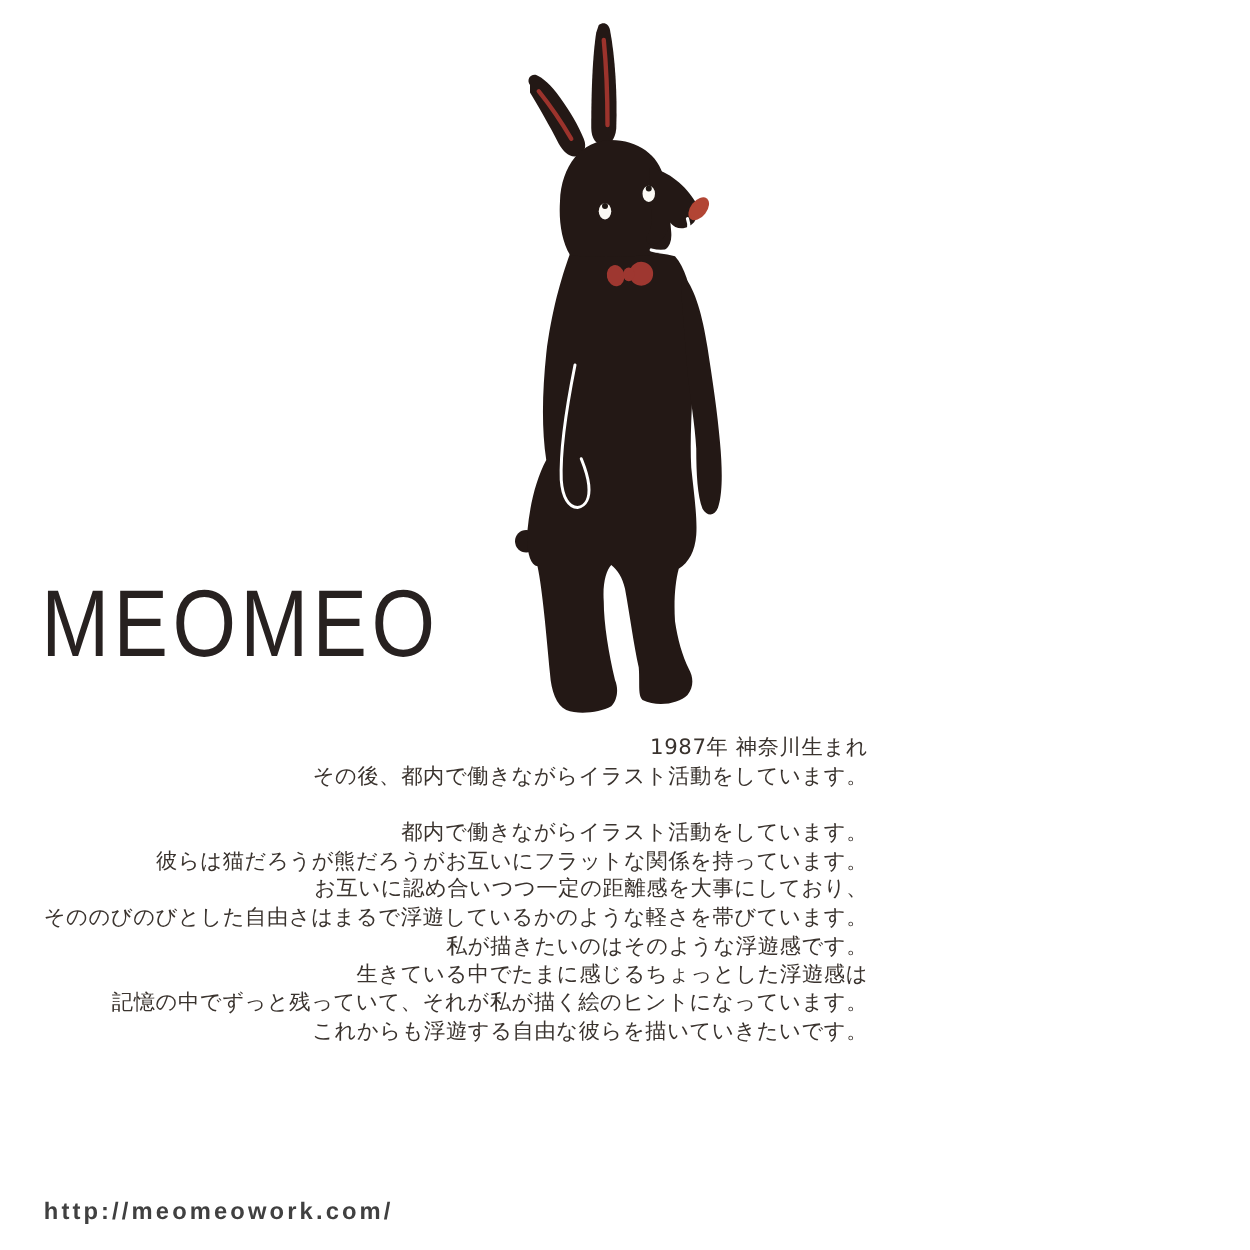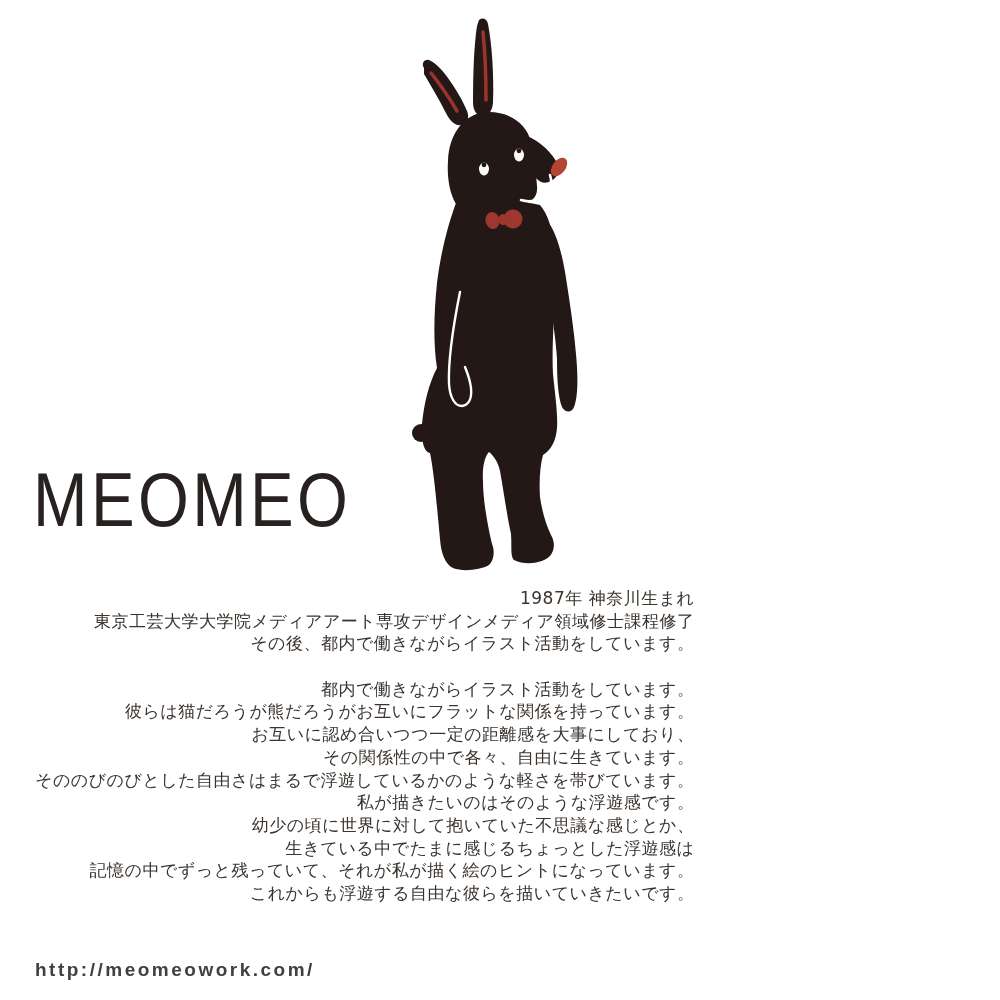--- a/index.html
+++ b/index.html
@@ -72,30 +72,27 @@
       </g>
 
       <ellipse class="nosered" cx="559" cy="167" rx="6.5" ry="10.5" transform="rotate(38 559 167)" fill="#b24534"></ellipse>
     </g>
   </svg>
 
   <h1 class="artist-name">MEOMEO</h1>
 
   <div class="bio">
       <div class="bio-line">1987年 神奈川生まれ</div>
-      <div class="bio-line">東京工芸大学大学院メディアアート専攻デザインメディア領域修士課程修了</div>
       <div class="bio-line">その後、都内で働きながらイラスト活動をしています。</div>
       <div class="bio-line">&nbsp;</div>
       <div class="bio-line">都内で働きながらイラスト活動をしています。</div>
       <div class="bio-line">彼らは猫だろうが熊だろうがお互いにフラットな関係を持っています。</div>
       <div class="bio-line">お互いに認め合いつつ一定の距離感を大事にしており、</div>
-      <div class="bio-line">その関係性の中で各々、自由に生きています。</div>
       <div class="bio-line">そののびのびとした自由さはまるで浮遊しているかのような軽さを帯びています。</div>
       <div class="bio-line">私が描きたいのはそのような浮遊感です。</div>
-      <div class="bio-line">幼少の頃に世界に対して抱いていた不思議な感じとか、</div>
       <div class="bio-line">生きている中でたまに感じるちょっとした浮遊感は</div>
       <div class="bio-line">記憶の中でずっと残っていて、それが私が描く絵のヒントになっています。</div>
       <div class="bio-line">これからも浮遊する自由な彼らを描いていきたいです。</div>
     </div>
 
   <a class="site-url">http://meomeowork.com/</a>
 
 </div>
 
 </body></html>

